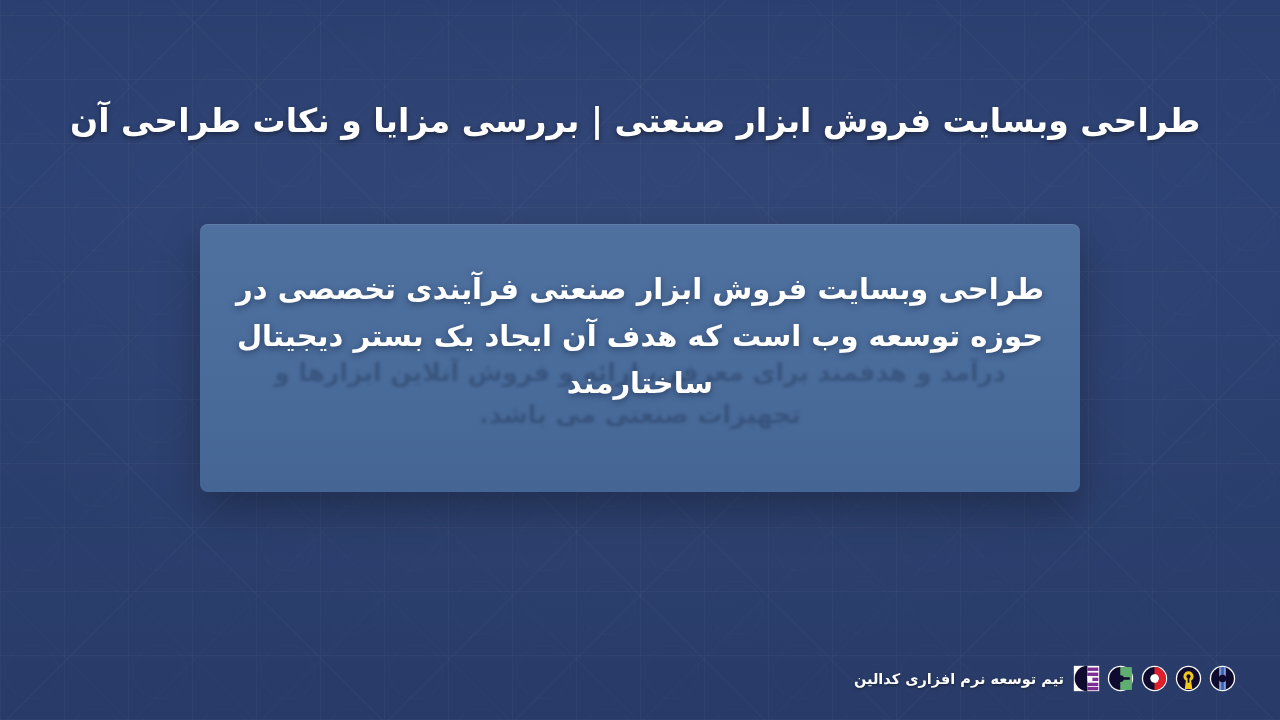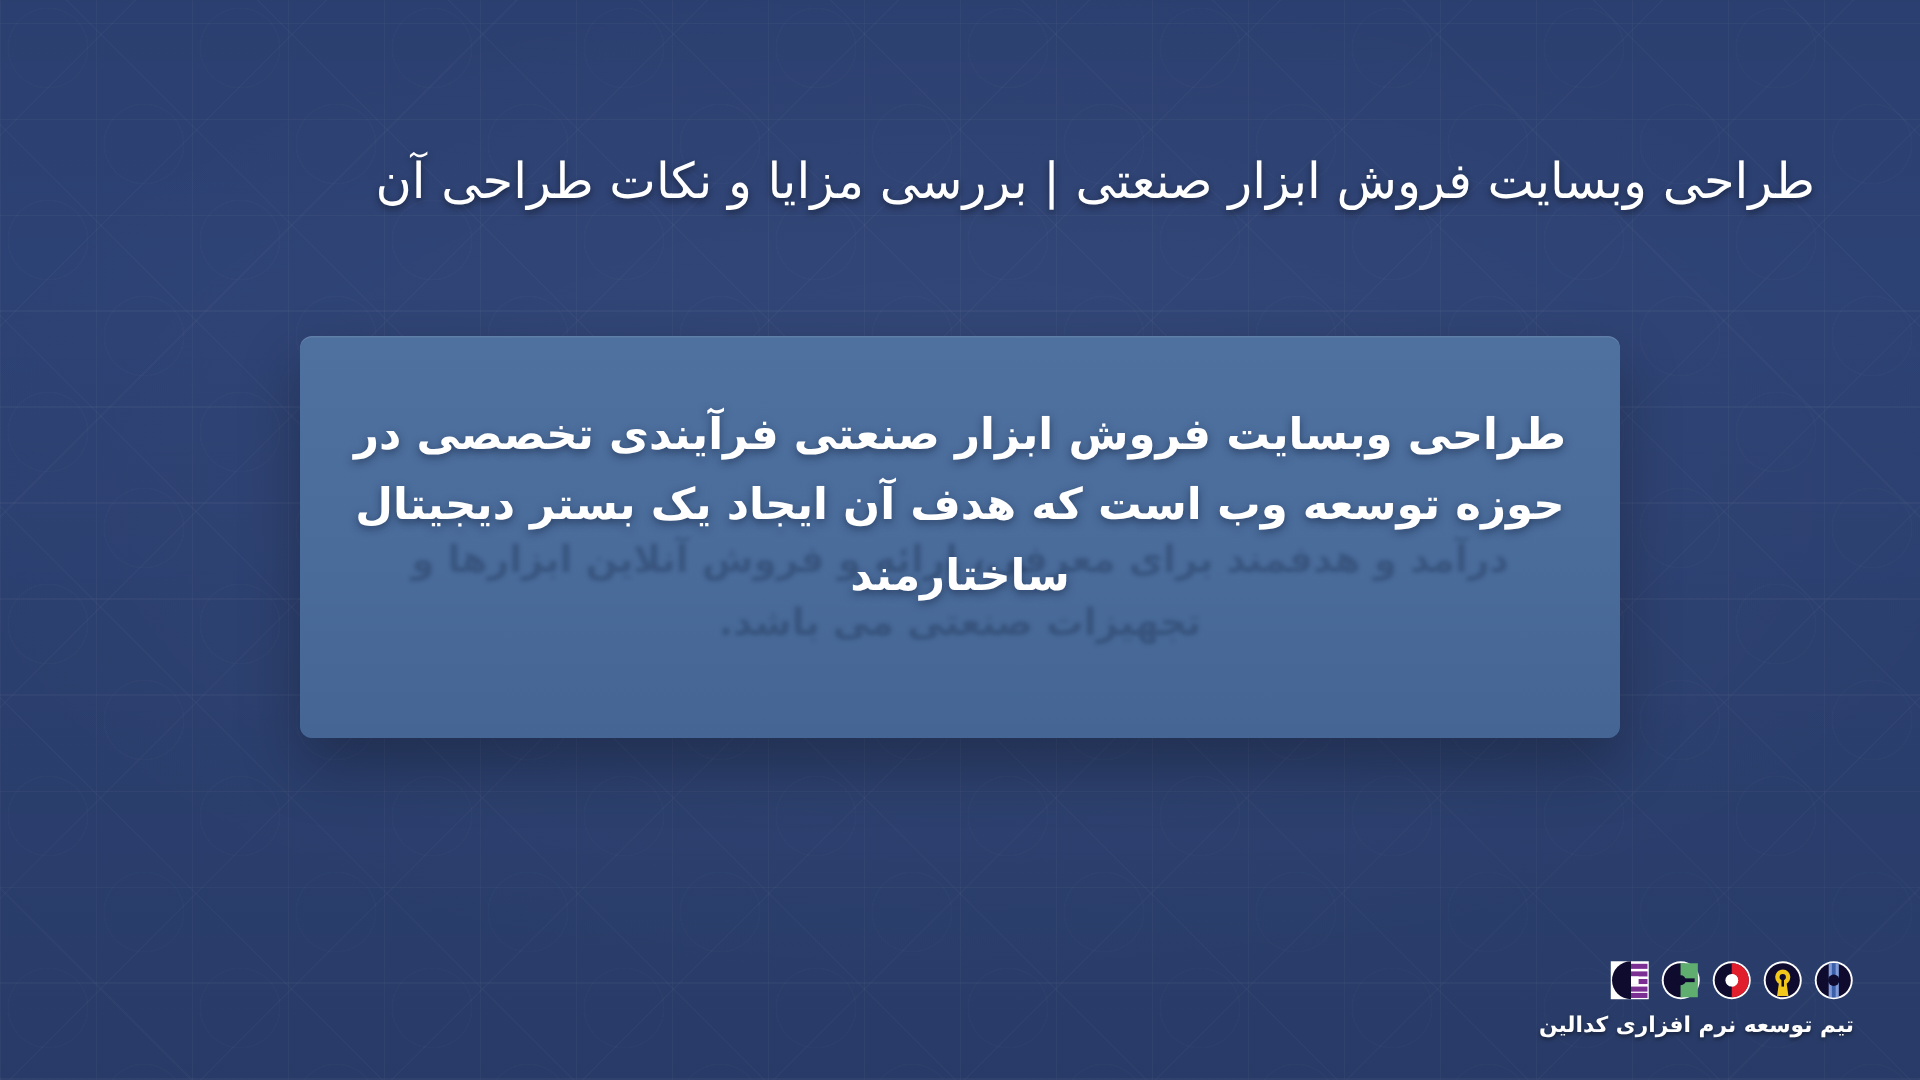--- a/index.html
+++ b/index.html
@@ -53,24 +53,24 @@
       linear-gradient(180deg, rgba(0,0,0,.04), rgba(0,0,0,0) 25%, rgba(0,0,0,.10));
   }
 
   
   .headline {
     position: absolute;
     top: 78px;
     left: 0;
     right: 0;
     z-index: 3;
-    text-align: right;
+    text-align: left;
     color: #ffffff;
     font-size: 33px;
-    font-weight: 400;
+    font-weight: 700;
     letter-spacing: -0.2px;
     line-height: 1.25;
     padding: 0 70px;
     text-shadow: 0 2px 5px rgba(0,0,0,.45);
     white-space: nowrap;
   }
 
   
   .card {
     position: absolute;
@@ -118,21 +118,22 @@
     text-shadow: 0 2px 6px rgba(16,30,56,.55);
   }
 
   
   .brand {
     position: absolute;
     right: 44px;
     bottom: 28px;
     z-index: 3;
     display: flex;
-    flex-direction: column;
+    flex-direction: row;
+    align-items: center;
     gap: 9px;
   }
   .brand-marks {
     display: flex;
     flex-direction: row;
     align-items: center;
     gap: 7px;
   }
   .mark { display: block; }
   .brand-name {

